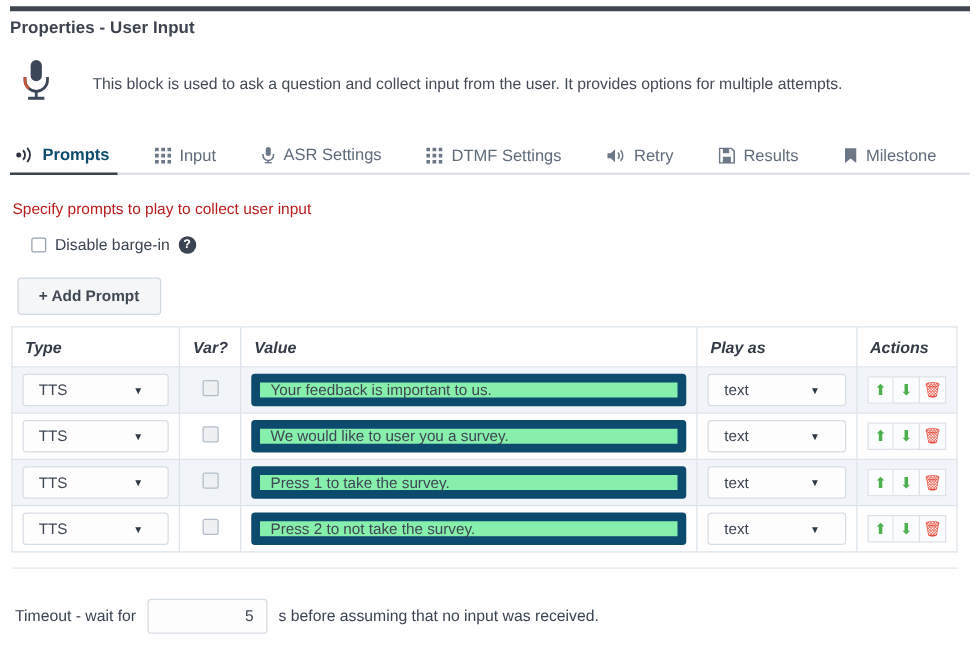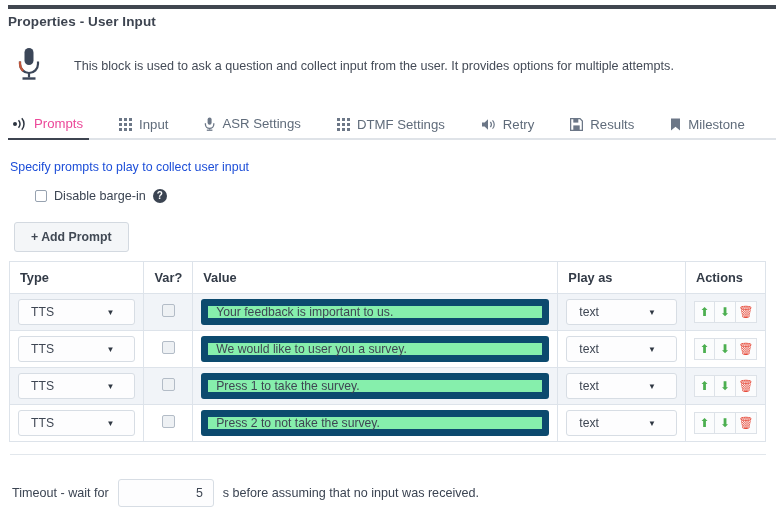--- a/index.html
+++ b/index.html
@@ -44,37 +44,37 @@
   }
   .tab {
     display: flex; align-items: center; gap: 7px;
     padding: 0 16px 7px 4px;
     margin-right: 16px;
     font-size: 13.2px; color: #5f6b7a;
     cursor: pointer; position: relative;
     white-space: nowrap;
   }
   .tab .tlabel { line-height: 1; }
-  .tab.active { color: #ec4899; font-weight: normal; }
+  .tab.active { color: #0c4a6e; font-weight: bold; }
   .tab.active:after {
     content: ""; position: absolute; left: 0; right: 10px; bottom: -2px;
     height: 2px; background: #3d4450;
   }
   .tab-icon { display: inline-flex; align-items: center; color: #6c7787; }
   .tab.active .tab-icon { color: #2c3440; }
 
   
   .sub-link {
     position: absolute; left: 10px; top: 160px;
-    font-size: 12.4px; color: #1d4ed8; cursor: pointer;
+    font-size: 12.4px; color: #b91c1c; cursor: pointer;
   }
 
   
   .bargein {
-    position: absolute; left: 18px; top: 189px;
+    position: absolute; left: 8px; top: 189px;
     display: flex; align-items: center; gap: 7px;
     font-size: 12.6px; color: #3b4452; padding-left: 17px;
   }
   .cb {
     width: 12px; height: 12px; border: 1px solid #97a2b0;
     background: #fff; border-radius: 2px; display: inline-block;
   }
   .help-icon {
     width: 14px; height: 14px; border-radius: 50%;
     background: #3b4452; color: #fff; font-size: 10px; font-weight: bold;
@@ -95,20 +95,21 @@
   .tbl {
     position: absolute; left: 9px; top: 261px; width: 757px;
     border-collapse: collapse;
     font-size: 12.4px;
   }
   .tbl th {
     text-align: left; font-weight: bold; color: #333b47;
     font-size: 12.8px;
     padding: 8px 10px; border: 1px solid #dde3ea;
     background: #ffffff;
+    font-style: italic;
   }
   .tbl td {
     border: 1px solid #dde3ea; padding: 5px 8px;
     vertical-align: middle; background: #ffffff;
   }
   .tbl tr.odd td { background: #f1f4f8; }
   .c-type { width: 137px; }
   .c-var  { width: 40px; text-align: center; }
   .c-val  { width: 378px; }
   .c-play { width: 130px; }

